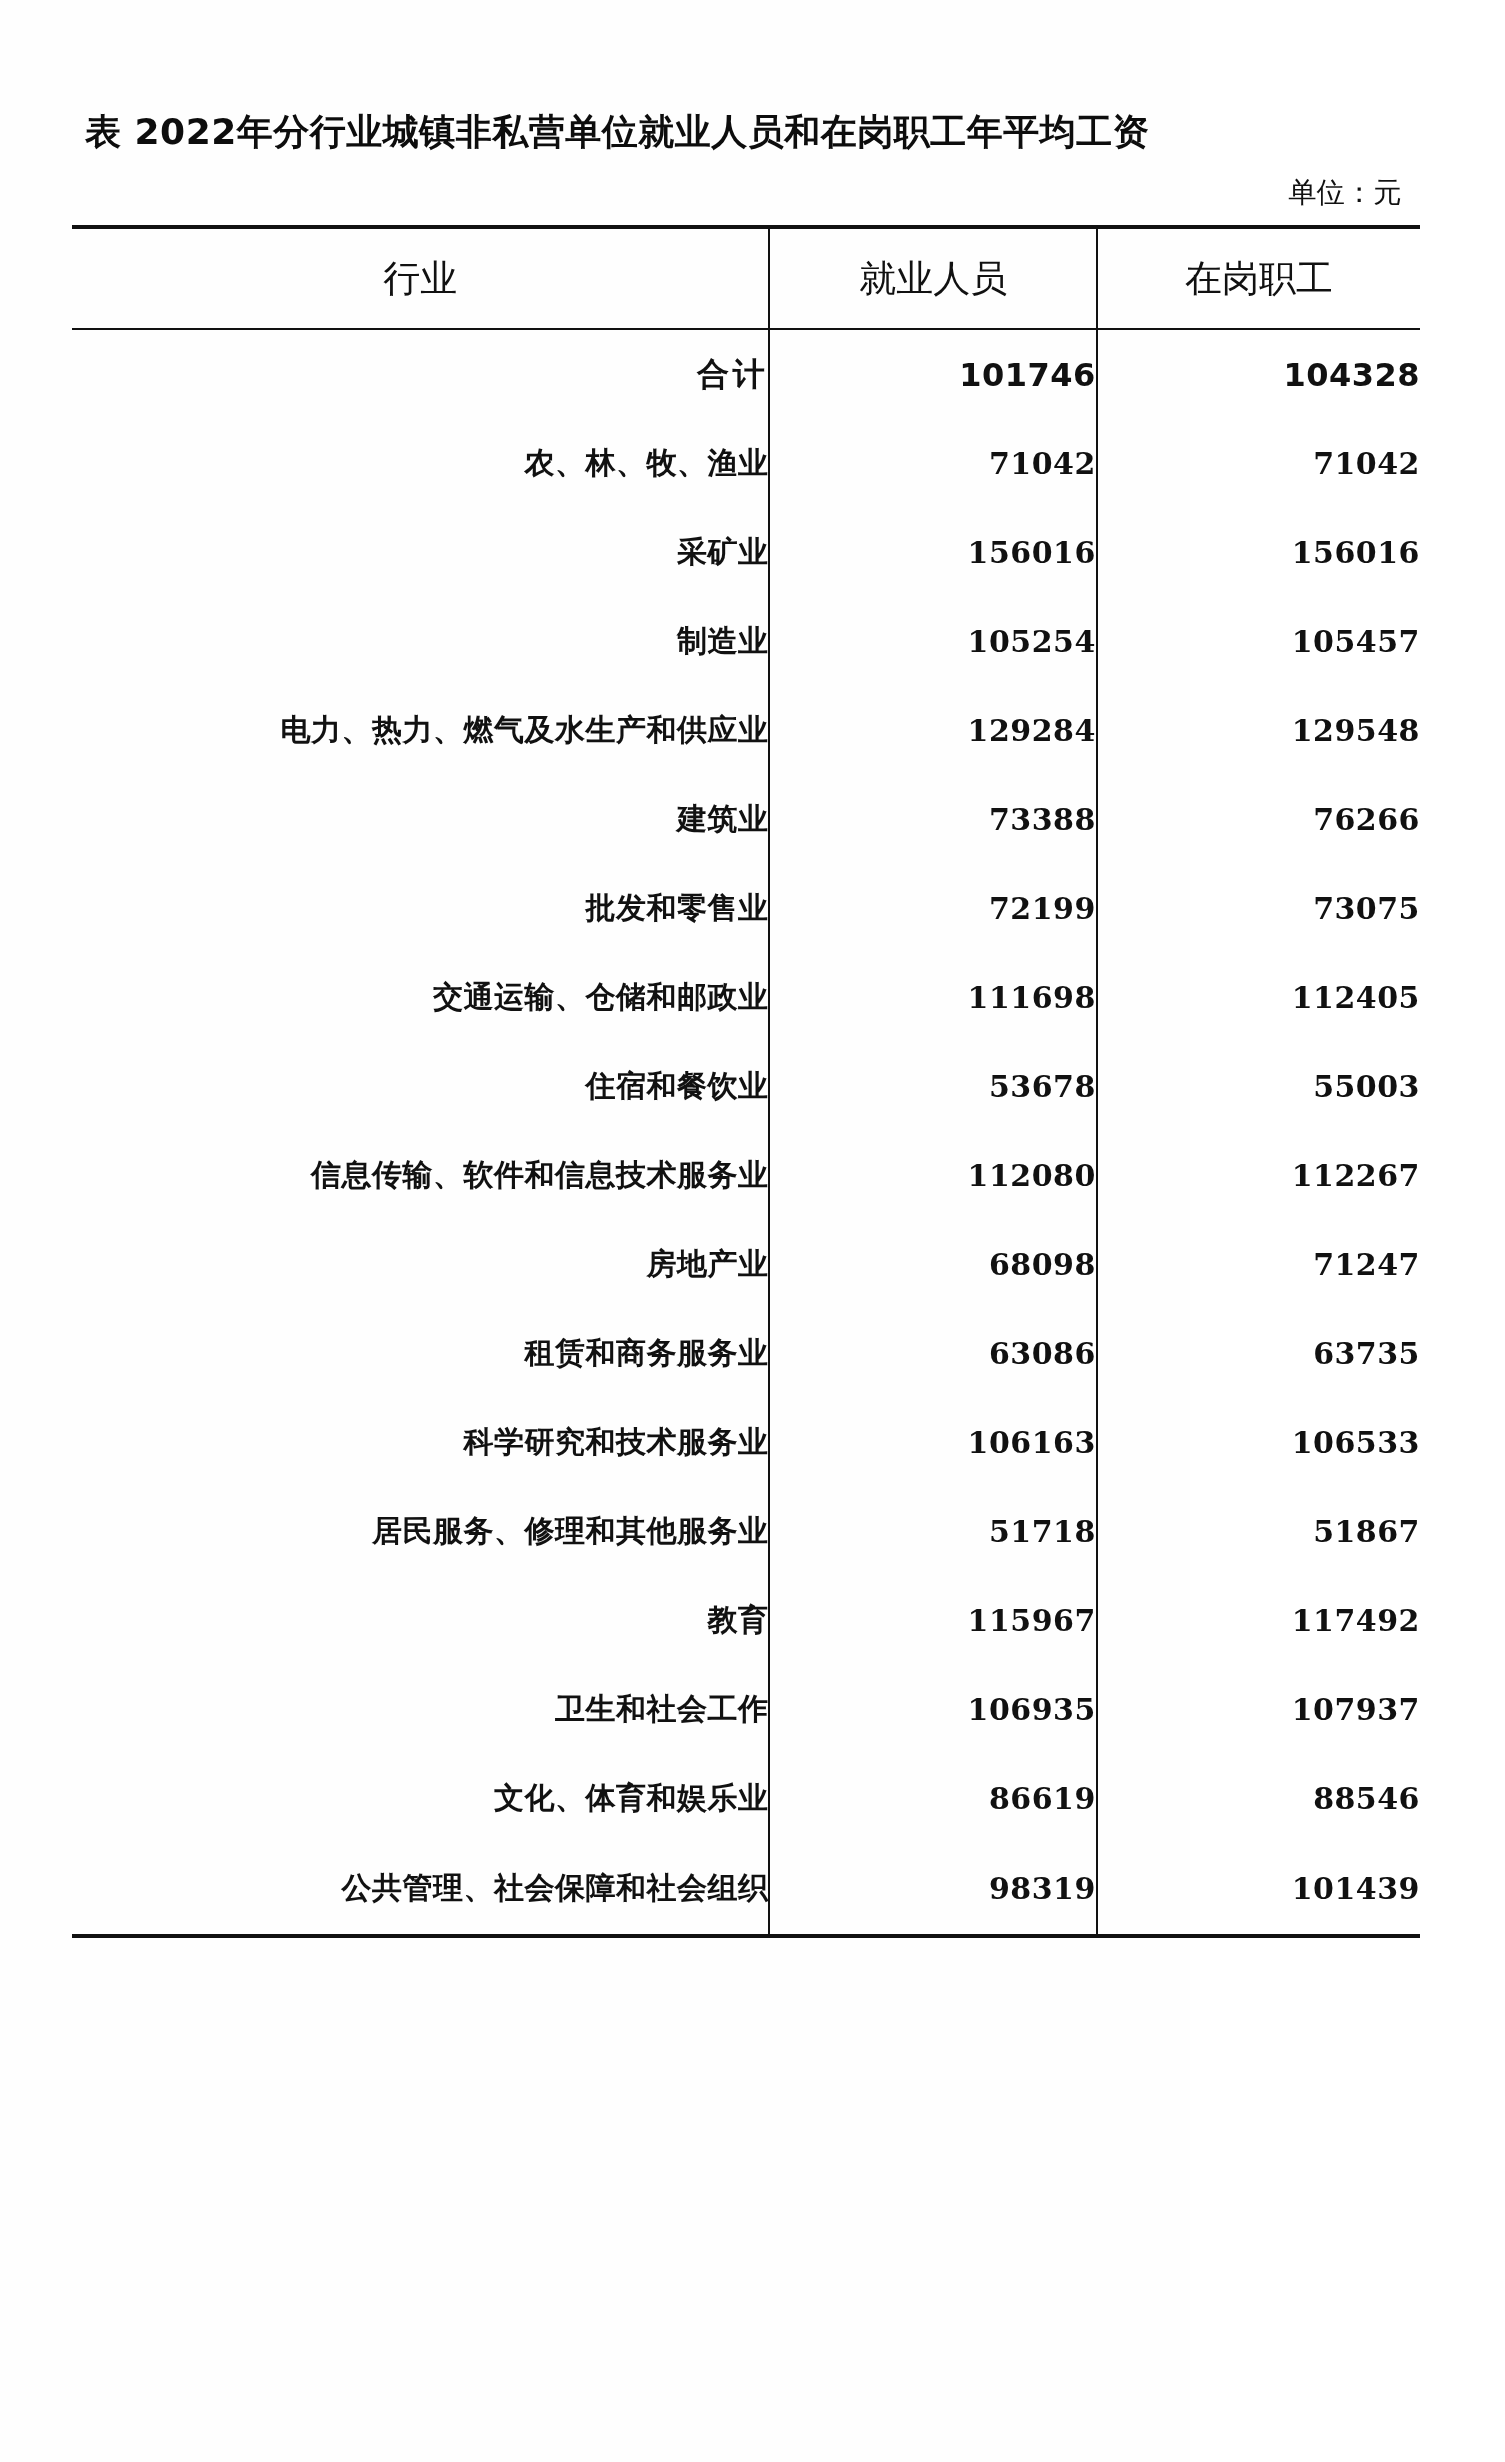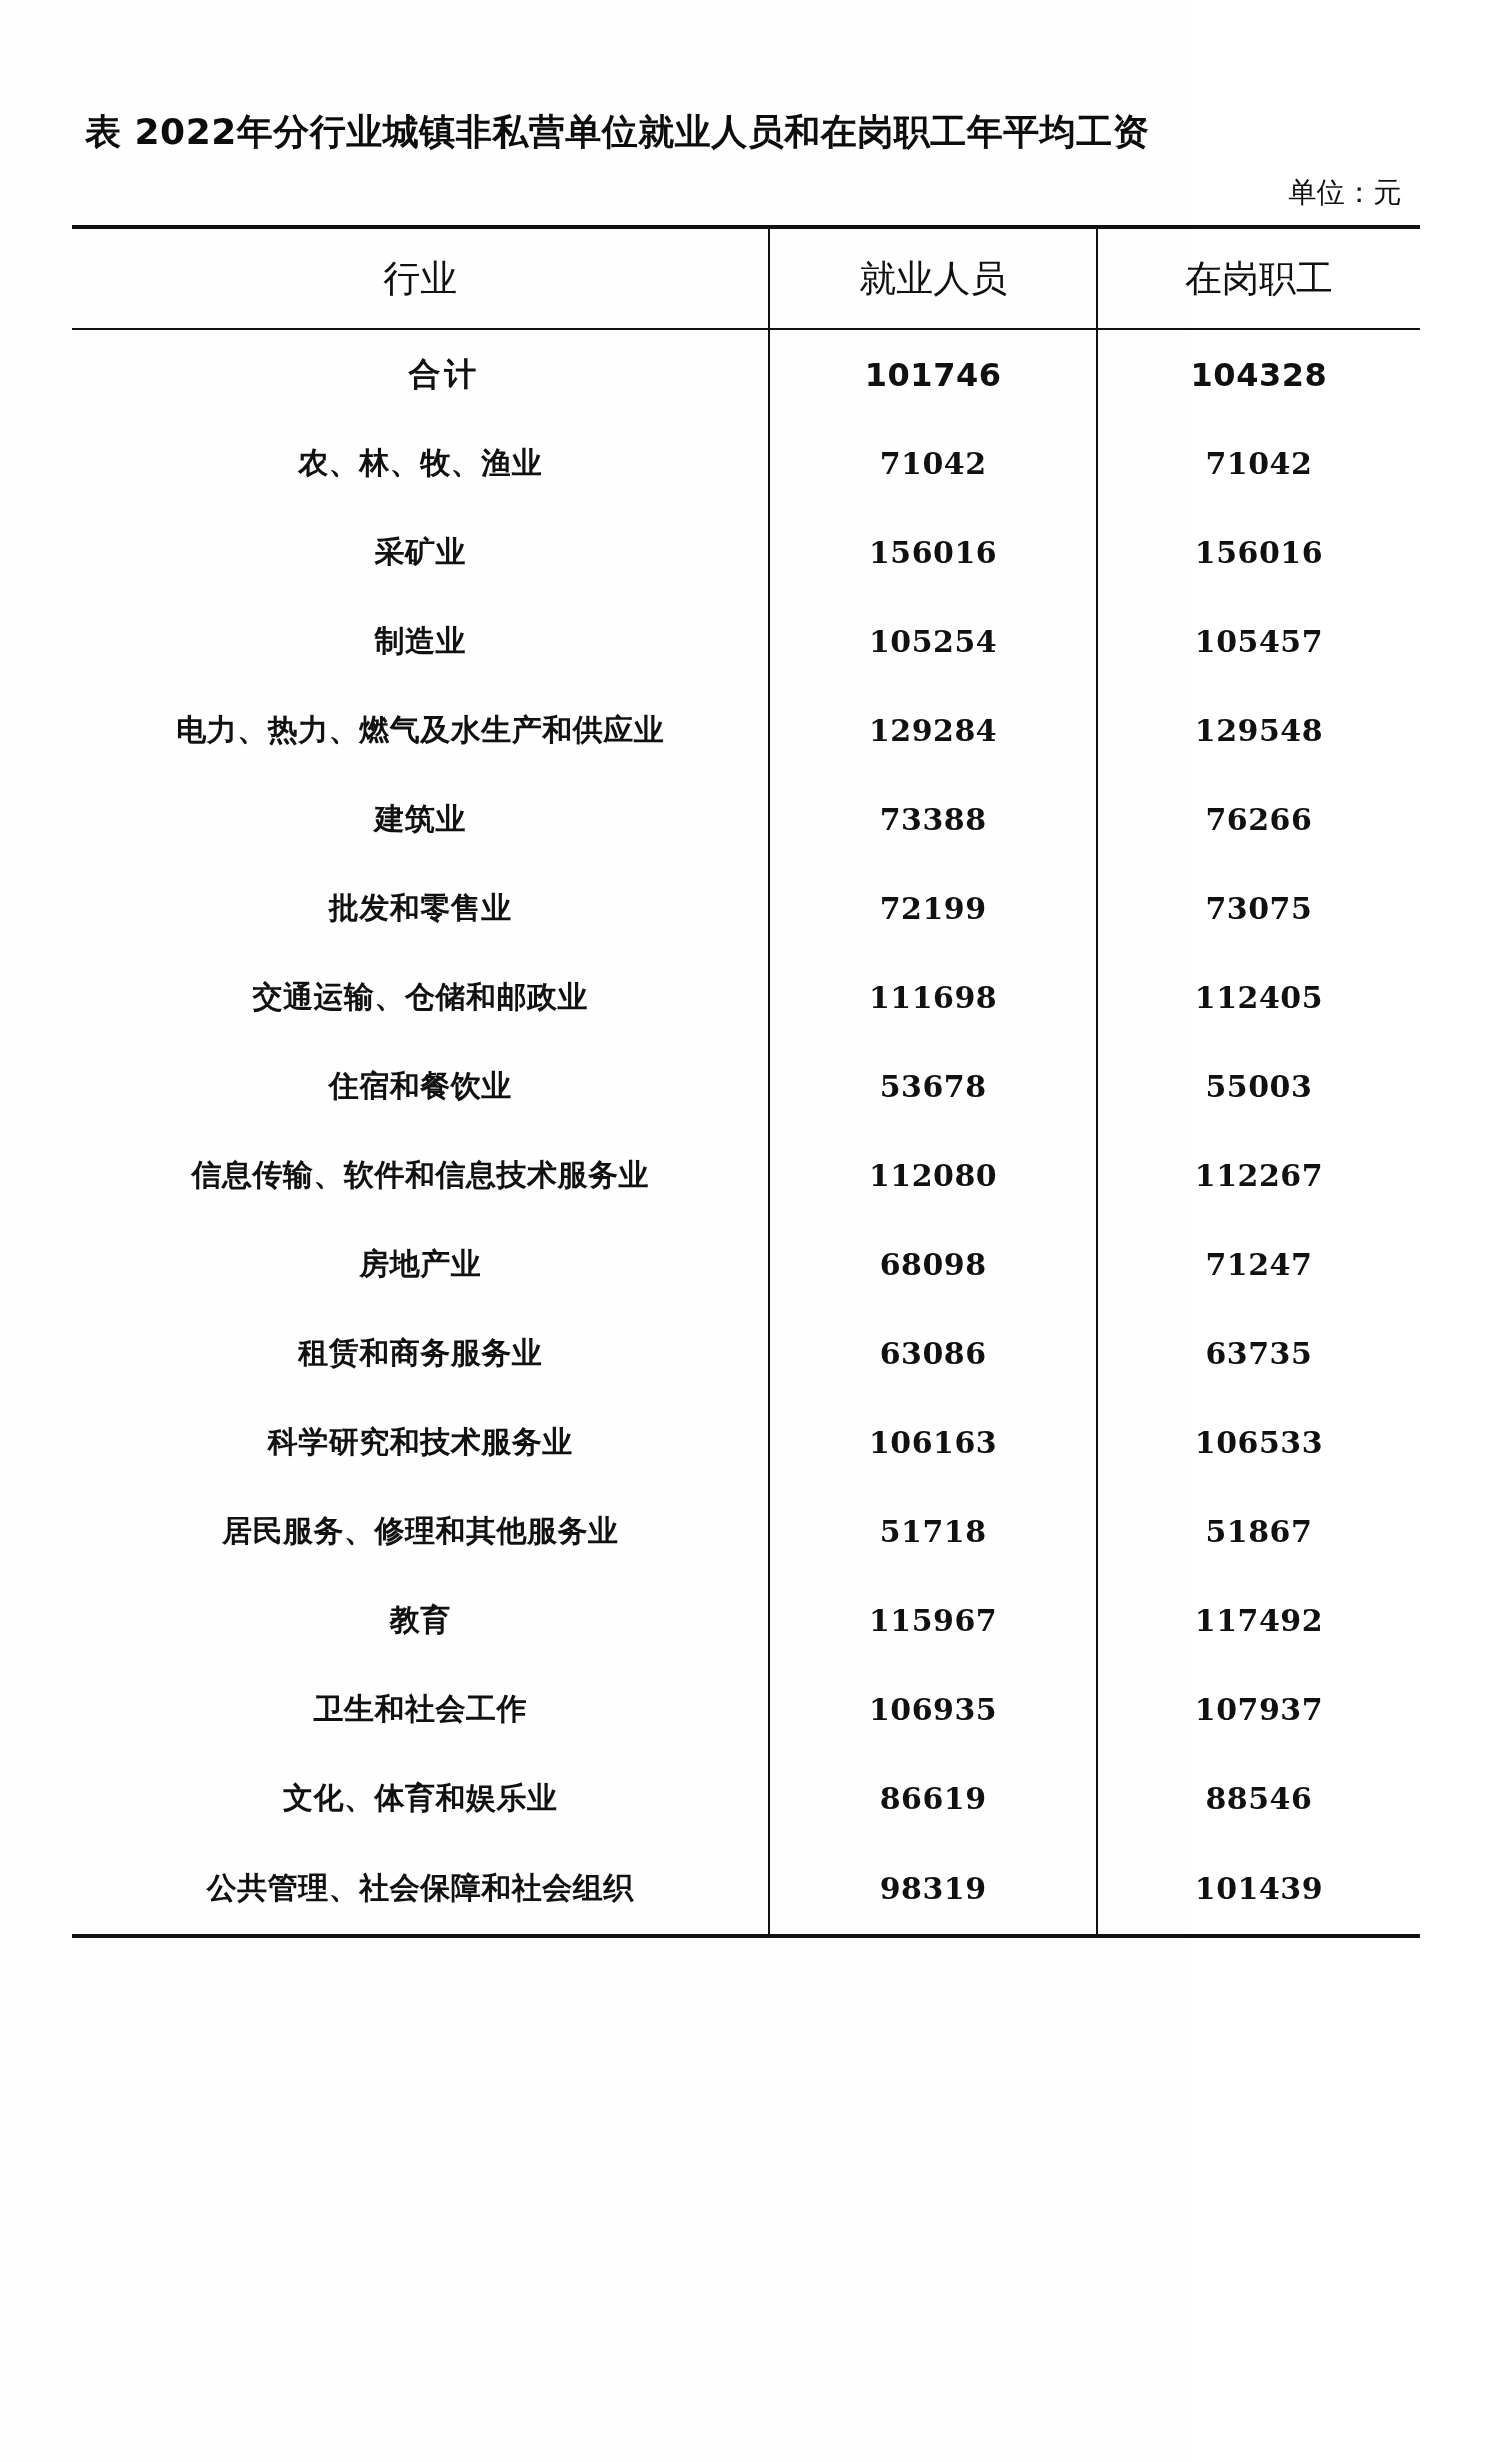--- a/index.html
+++ b/index.html
@@ -83,27 +83,27 @@
   tr.drow td {
     height: 89px;
     font-size: 30px;
     border-right: 2.8px solid #111;
     font-weight: bold;
   }
   tr.drow td.v-last {
     border-right: none;
   }
   td.industry {
-    text-align: center;
+    text-align: right;
     padding-left: 31px;
     white-space: nowrap;
     letter-spacing: 0.5px;
   }
   td.val {
-    text-align: center;
+    text-align: right;
     padding-right: 42px;
     font-family: "DejaVu Serif", "Liberation Serif", serif;
     letter-spacing: 0.5px;
   }
   tr.total td {
     font-family: "DejaVu Sans", "Liberation Sans", sans-serif;
     font-weight: bold;
     font-size: 32px;
   }
   tr.total td.industry {

